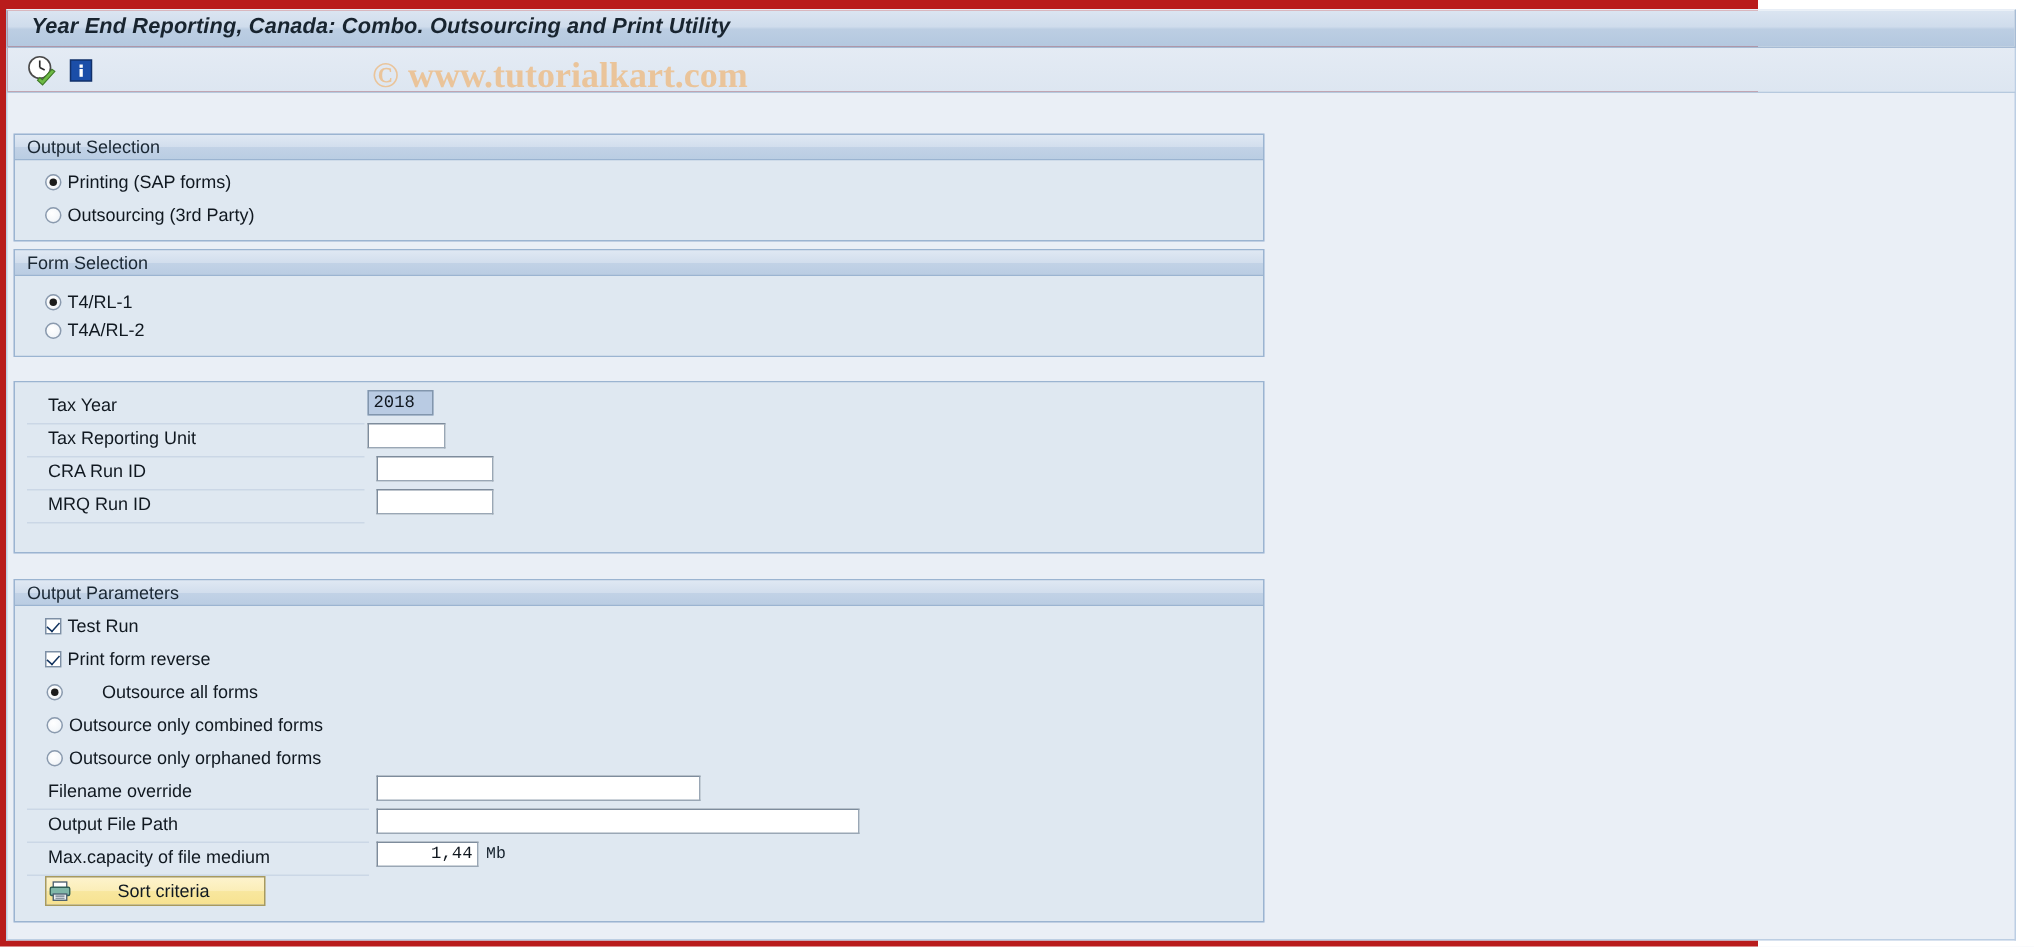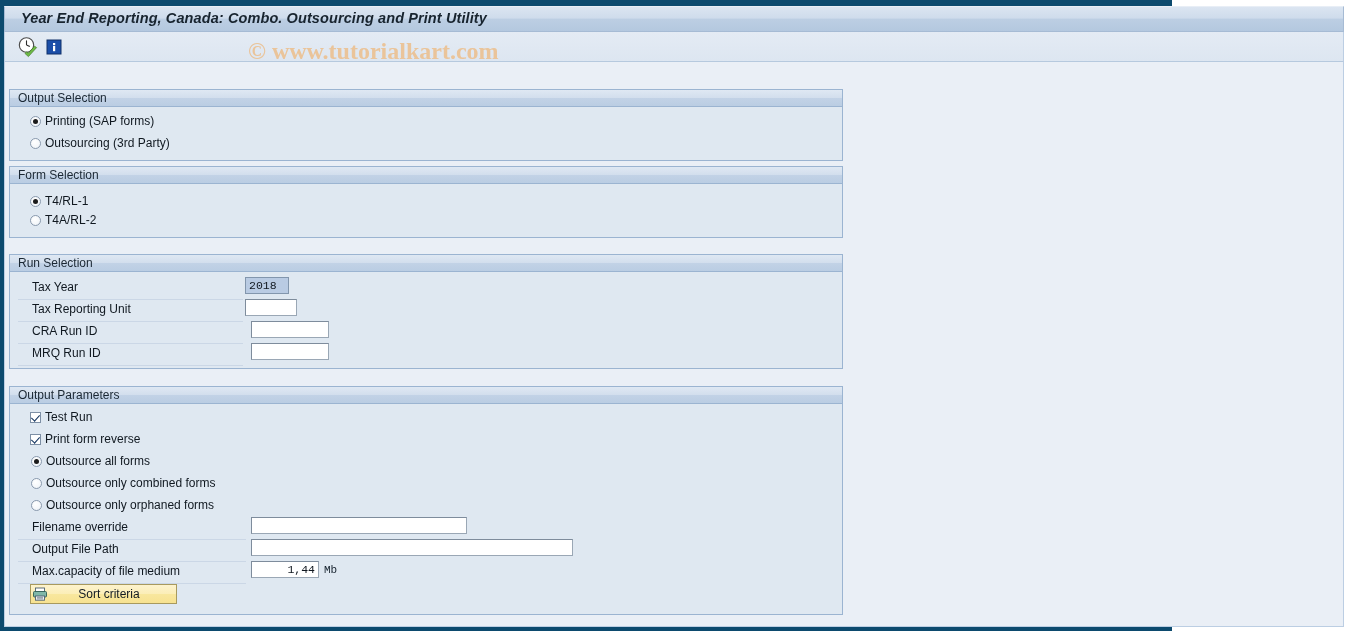--- a/index.html
+++ b/index.html
@@ -15,21 +15,21 @@
     color: #000000;
     overflow: hidden;
   }
 
   
   #app-window {
     position: absolute;
     left: 0; top: 0;
     width: 1172px;
     height: 631px;
-    background: #0c4a6e;
+    background: #b91c1c;
   }
 
   
   #title-bar {
     position: absolute;
     left: 4px; top: 6px;
     width: 1340px; height: 26px;
     background: linear-gradient(to bottom, #dbe5f1 0%, #cfdcec 45%, #bccee3 52%, #b4c8df 100%);
     border: 1px solid #a6bbd4;
     border-top-color: #e8eef6;
@@ -311,23 +311,20 @@
 
         <div class="opt-row" style="top:27px;">
           <span class="radio"></span>
           <span class="opt-label">T4A/RL-2</span>
         </div>
 
       </div>
     </div>
 
     <div class="group" style="top:192px; height:115px;">
-      <div class="group-header">
-        <span class="gh-label">Run Selection</span>
-      </div>
       <div class="group-body" style="height:96px;">
 
         <div class="field-row" style="top:4px;">
           <span class="field-label">Tax Year</span>
         </div>
         <div class="row-rule" style="top:27px; width:225px;"></div>
         <input class="inp readonly-val" style="left: 235px; top: 5px; width: 44px;" readonly="" value="2018">
 
         <div class="field-row" style="top:26px;">
           <span class="field-label">Tax Reporting Unit</span>
@@ -359,21 +356,21 @@
         <div class="opt-row" style="left:20px; top:4px;">
           <span class="checkbox checked"></span>
           <span class="opt-label">Test Run</span>
         </div>
 
         <div class="opt-row" style="left:20px; top:26px;">
           <span class="checkbox checked"></span>
           <span class="opt-label">Print form reverse</span>
         </div>
 
-        <div class="opt-row" style="left:21px; top:48px;">
+        <div class="opt-row" style="left:21px; top:48px;gap:22px;">
           <span class="radio checked"></span>
           <span class="opt-label">Outsource all forms</span>
         </div>
 
         <div class="opt-row" style="left:21px; top:70px;">
           <span class="radio"></span>
           <span class="opt-label">Outsource only combined forms</span>
         </div>
 
         <div class="opt-row" style="left:21px; top:92px;">

